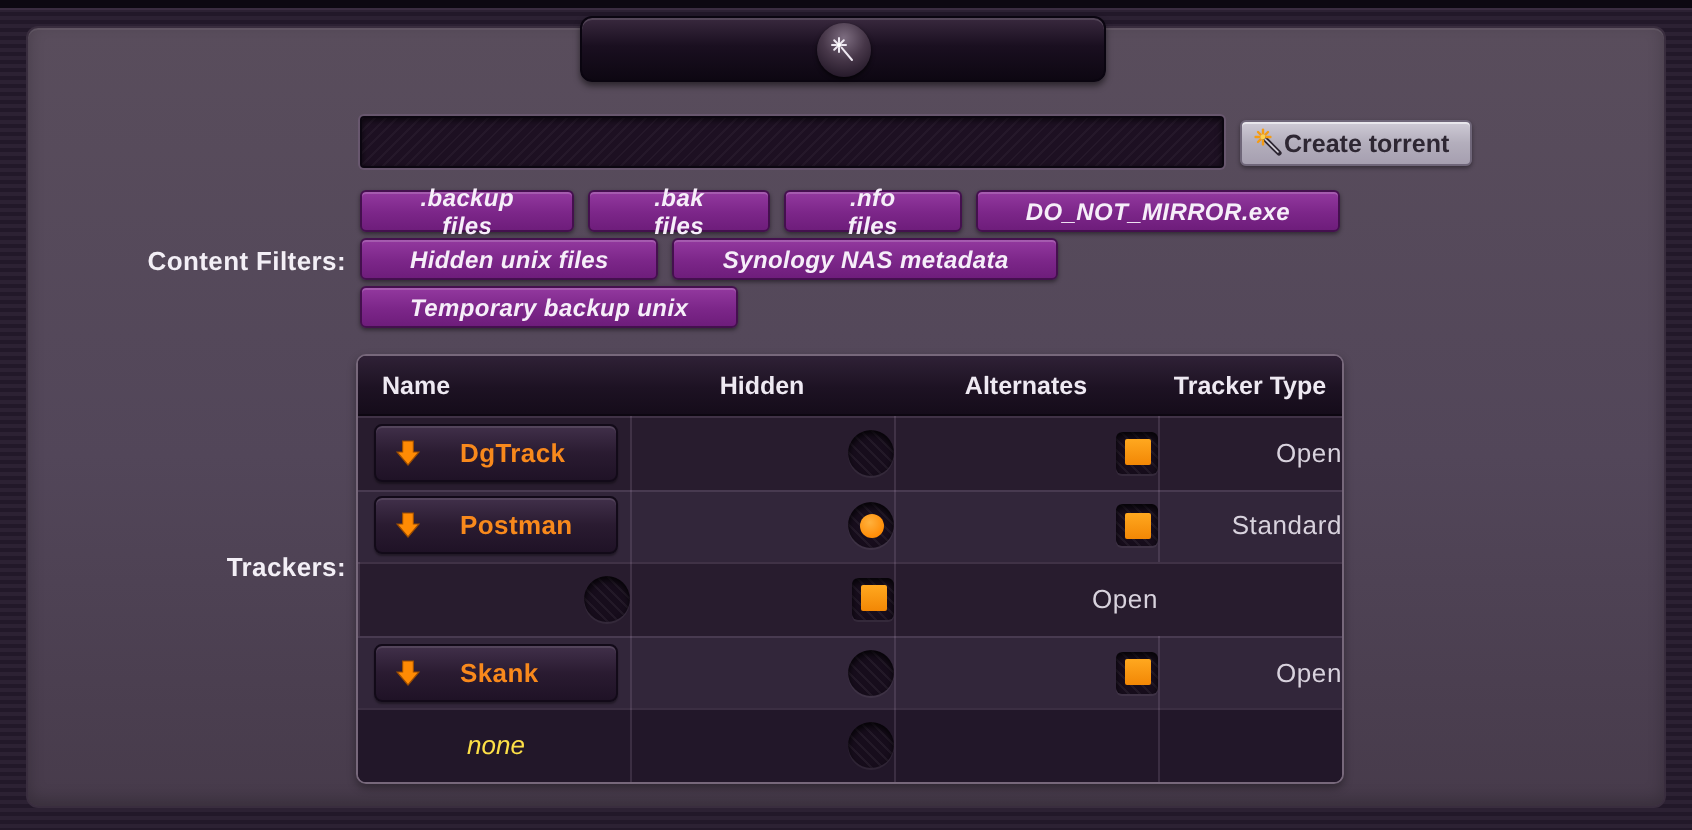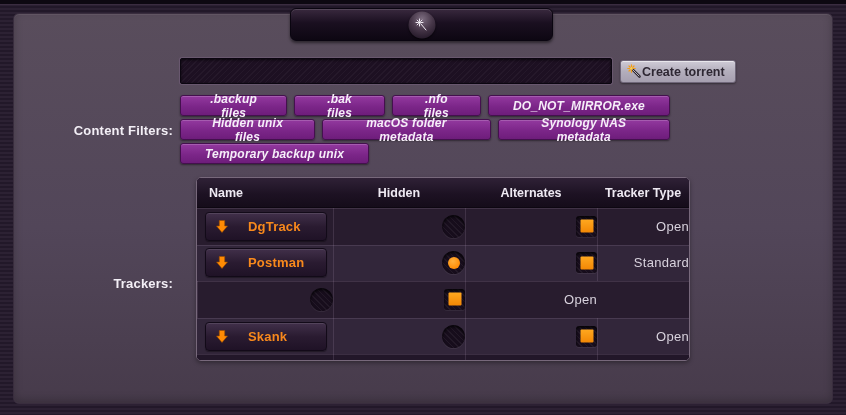--- a/index.html
+++ b/index.html
@@ -31,21 +31,21 @@
     display:flex;align-items:center;gap:0;cursor:pointer;
     background:linear-gradient(180deg,#cfcbd6 0%,#b3aebc 50%,#a69fb0 100%);
     border:1px solid #6f6679;color:#2e2733;font-size:12.5px;font-weight:700;
     box-shadow:0 1px 2px rgba(0,0,0,.4), inset 0 1px 0 rgba(255,255,255,.55);}
   .chips{position:absolute;left:180px;top:95px;width:490px;}
   .chip-row{display:flex;gap:7px;margin-bottom:3px;}
   .chip{height:21px;padding:0 24px;display:inline-flex;align-items:center;border-radius:3px;cursor:pointer;
     background:linear-gradient(180deg,#93399f 0%,#7c2689 55%,#6e1d7b 100%);
     border:1px solid #44104e;color:#f6eef9;font-size:12px;font-weight:700;font-style:italic;letter-spacing:.2px;
     box-shadow:0 1px 2px rgba(0,0,0,.45), inset 0 1px 0 rgba(255,255,255,.18);}
-  .tracker-table{position:absolute;left:196px;top:177px;width:494px;height:184px;border-radius:5px;overflow:hidden;
+  .tracker-table{position:absolute;left:178px;top:177px;width:494px;height:215px;border-radius:5px;overflow:hidden;
     background:#241a2a;border:1px solid #77687b;
     box-shadow:inset 0 0 0 1px #150c1a, 0 2px 4px rgba(0,0,0,.35);}
   .thead{display:grid;grid-template-columns:136px 132px 132px 92px;height:30px;align-items:center;
     background:linear-gradient(180deg,#2f2136 0%,#1d1223 55%,#150c1a 100%);
     color:#eee9f2;font-size:12.5px;font-weight:700;border-bottom:1px solid #0d0711;}
   .hcell{text-align:center;}
   .hcell.c0{text-align:left;padding-left:12px;}
   .trow{display:grid;grid-template-columns:136px 132px 132px 92px;height:36.6px;
     box-shadow:inset 0 1px 0 rgba(190,170,200,.16);}
   .trow.odd{background:#281c2e;}
@@ -122,21 +122,20 @@
   <label class="form-label lbl-filters">Content Filters:</label>
   <div class="chips" id="chips">
       <div class="chip-row">
         <button class="chip">.backup files</button>
         <button class="chip">.bak files</button>
         <button class="chip">.nfo files</button>
         <button class="chip">DO_NOT_MIRROR.exe</button>
       </div>
       <div class="chip-row">
         <button class="chip">Hidden unix files</button>
-        <button class="chip">macOS folder metadata</button>
         <button class="chip">Synology NAS metadata</button>
       </div>
       <div class="chip-row">
         <button class="chip">Temporary backup unix</button>
       </div>
     </div>
 
   <label class="form-label lbl-trackers">Trackers:</label>
   <div class="tracker-table">
     <div class="thead" id="thead">

